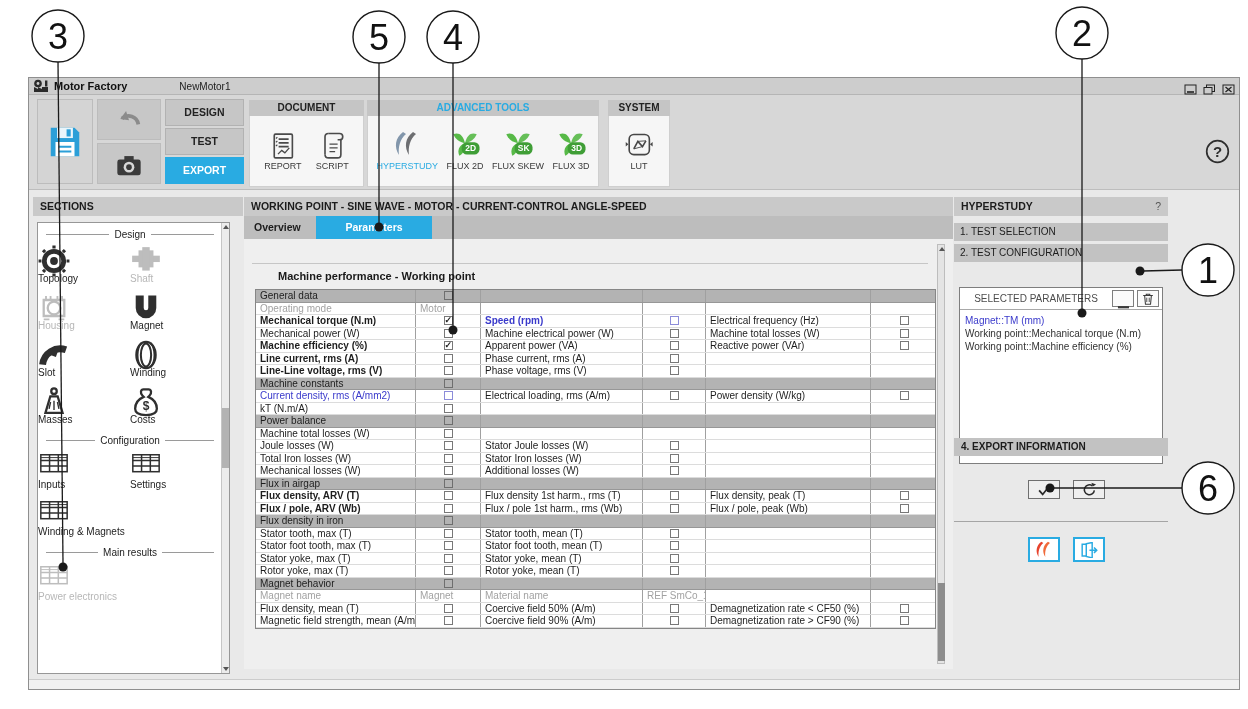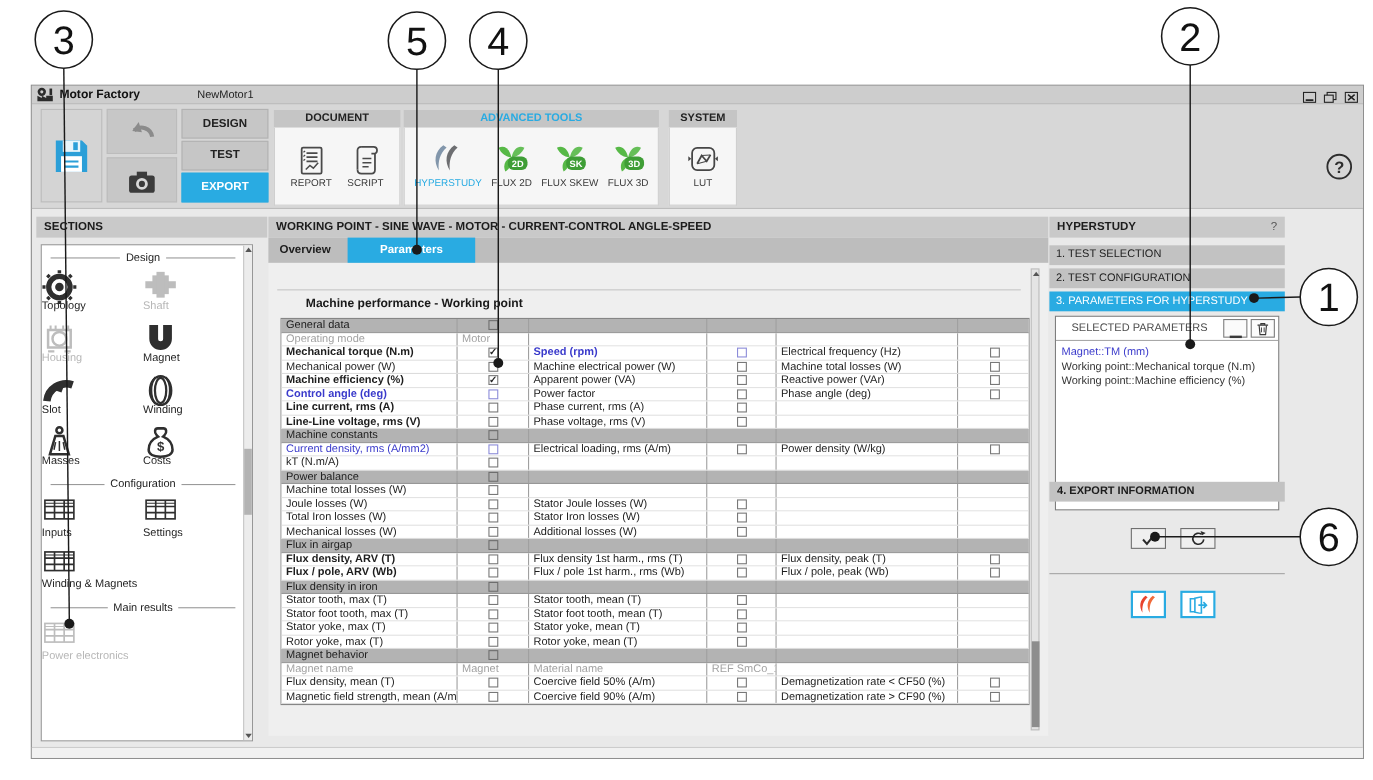--- a/index.html
+++ b/index.html
@@ -465,34 +465,20 @@
           <div class="tc ">Apparent power (VA)</div>
           <div class="tc cbc">
             <span class="cb"></span>
           </div>
           <div class="tc ">Reactive power (VAr)</div>
           <div class="tc cbc">
             <span class="cb"></span>
           </div>
         </div>
         <div class="trow">
-          <div class="tc bluebold">Control angle (deg)</div>
-          <div class="tc cbc">
-            <span class="cb bluecb"></span>
-          </div>
-          <div class="tc ">Power factor</div>
-          <div class="tc cbc">
-            <span class="cb"></span>
-          </div>
-          <div class="tc ">Phase angle (deg)</div>
-          <div class="tc cbc">
-            <span class="cb"></span>
-          </div>
-        </div>
-        <div class="trow">
           <div class="tc bold">Line current, rms (A)</div>
           <div class="tc cbc">
             <span class="cb"></span>
           </div>
           <div class="tc ">Phase current, rms (A)</div>
           <div class="tc cbc">
             <span class="cb"></span>
           </div>
           <div class="tc "></div>
           <div class="tc cbc"></div>
@@ -744,21 +730,20 @@
       </div>
     <div class="vscroll" id="main-scroll">
       <span class="arr up"></span>
       <span class="vthumb" style="bottom:2px;height:78px;background:#8d8d8d"></span>
     </div>
   </div>
 
   <div id="hs-steps">
       <div class="hs-step">1. TEST SELECTION</div>
       <div class="hs-step">2. TEST CONFIGURATION</div>
-      <div class="hs-step active">3. PARAMETERS FOR HYPERSTUDY</div>
     </div>
   <div id="sel-box">
     <div id="sel-hdr">
       <span id="sel-title">SELECTED PARAMETERS</span>
       <span class="mini-btn">
         <span style="width:13px;height:5px"><svg viewBox="0 0 14 5">
               <rect x="1" y="1.2" width="12" height="2.4" fill="#3a3a3a"></rect>
             </svg></span>
       </span>
       <span class="mini-btn">

